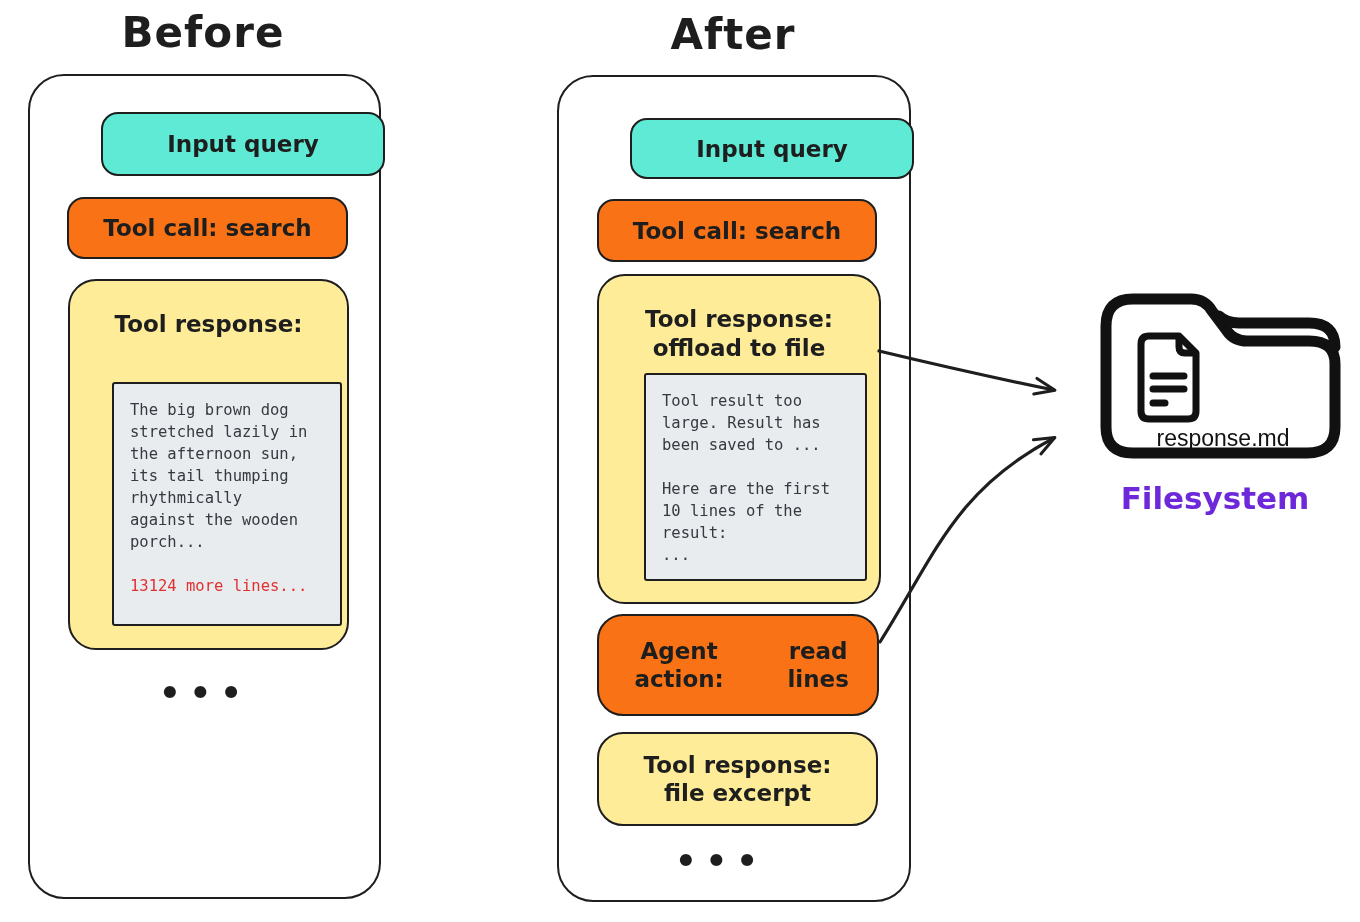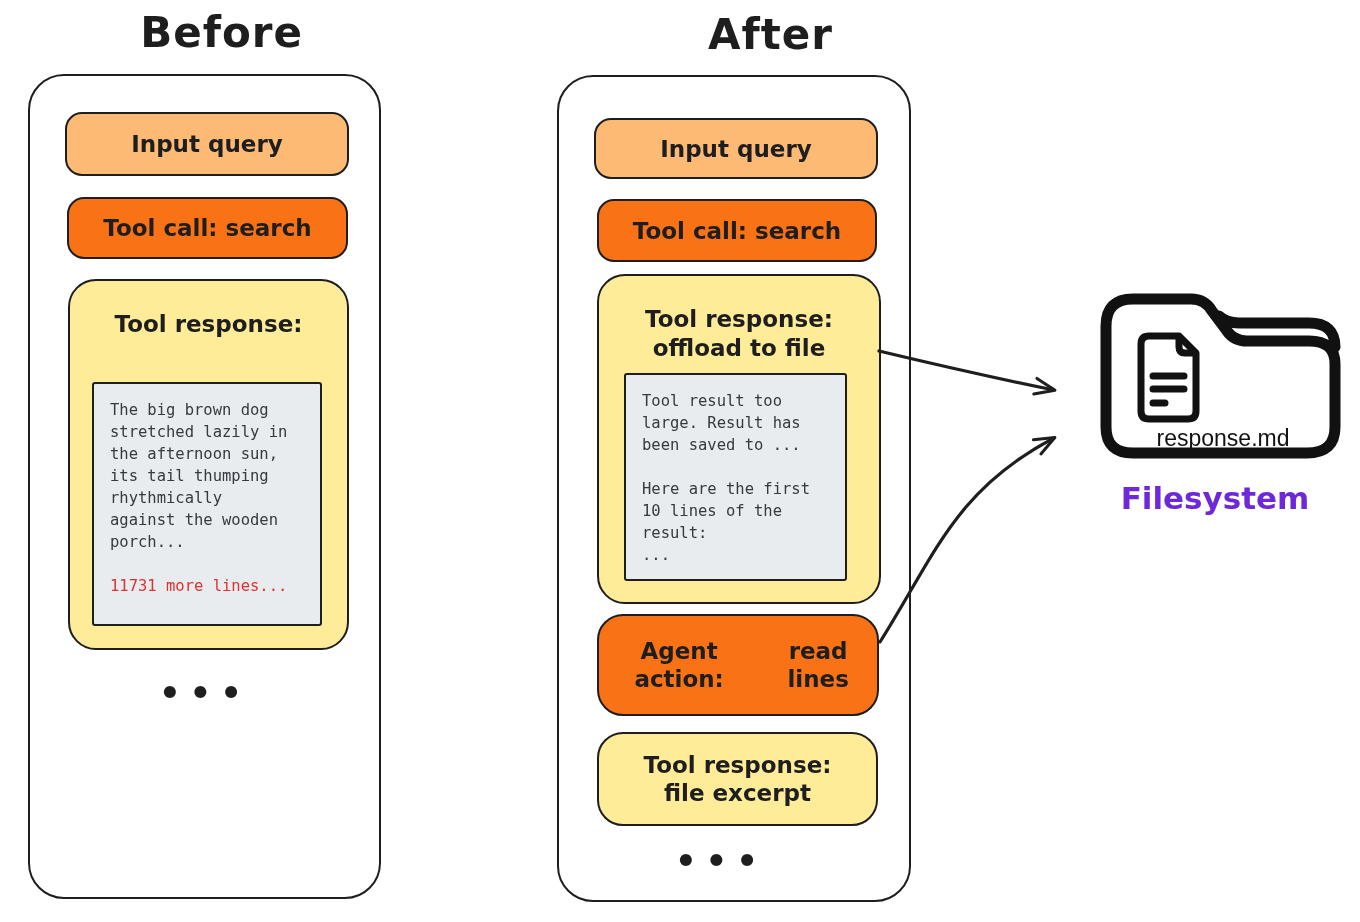--- a/index.html
+++ b/index.html
@@ -15,21 +15,21 @@
     font-family: "DejaVu Sans", sans-serif;
     color: #1e1e1e;
     overflow: hidden;
   }
   .col-title {
     position: absolute;
     font-size: 42px;
     font-weight: bold;
     letter-spacing: 1px;
     color: #1e1e1e;
-    text-align: right;
+    text-align: center;
     white-space: nowrap;
   }
   .before-title { left: 103px; top: 8px; width: 200px; }
   .after-title  { left: 633px; top: 10px; width: 200px; }
 
   .container {
     position: absolute;
     border: 2.5px solid #1e1e1e;
     border-radius: 36px;
     background: #ffffff;
@@ -42,21 +42,21 @@
     border: 2.2px solid #1e1e1e;
     border-radius: 17px;
     display: flex;
     align-items: center;
     justify-content: center;
     font-size: 23px;
     font-weight: bold;
     text-align: center;
     line-height: 28px;
   }
-  .blue  { background: #fdba74; }
+  .blue  { background: #5eead4; margin-left: 36px; }
   .green { background: #f97316; }
   .yellowfill { background: #ffec99; }
 
   .card {
     position: absolute;
     border: 2.4px solid #1e1e1e;
     border-radius: 28px;
     background: #ffec99;
   }
   .card-title {
@@ -70,20 +70,21 @@
     position: absolute;
     background: #e9ecef;
     border: 2.2px solid #1e1e1e;
     border-radius: 3px;
     box-sizing: border-box;
     padding: 15px 16px;
     font-family: "DejaVu Sans Mono", monospace;
     font-size: 15.5px;
     line-height: 22px;
     color: #343a40;
+    margin-left: 20px;
   }
   .mono { white-space: pre-wrap; }
   .red-line {
     color: #e03131;
     margin-top: 22px;
     white-space: pre-wrap;
   }
   .dots {
     position: absolute;
     font-size: 34px;
@@ -166,21 +167,21 @@
         <div>Tool response:</div>
       </div>
       <div class="snippet b-snip">
         <div class="mono">The big brown dog
 stretched lazily in
 the afternoon sun,
 its tail thumping
 rhythmically
 against the wooden
 porch...</div>
-        <div class="red-line">11731 more lines...</div>
+        <div class="red-line">13124 more lines...</div>
       </div>
     </div>
     <div class="dots b-dots">•••</div>
   </div>
 
   <div class="container after-container">
     <div class="chip blue a-input">
       <span>Input query</span>
     </div>
     <div class="chip green a-tool">

